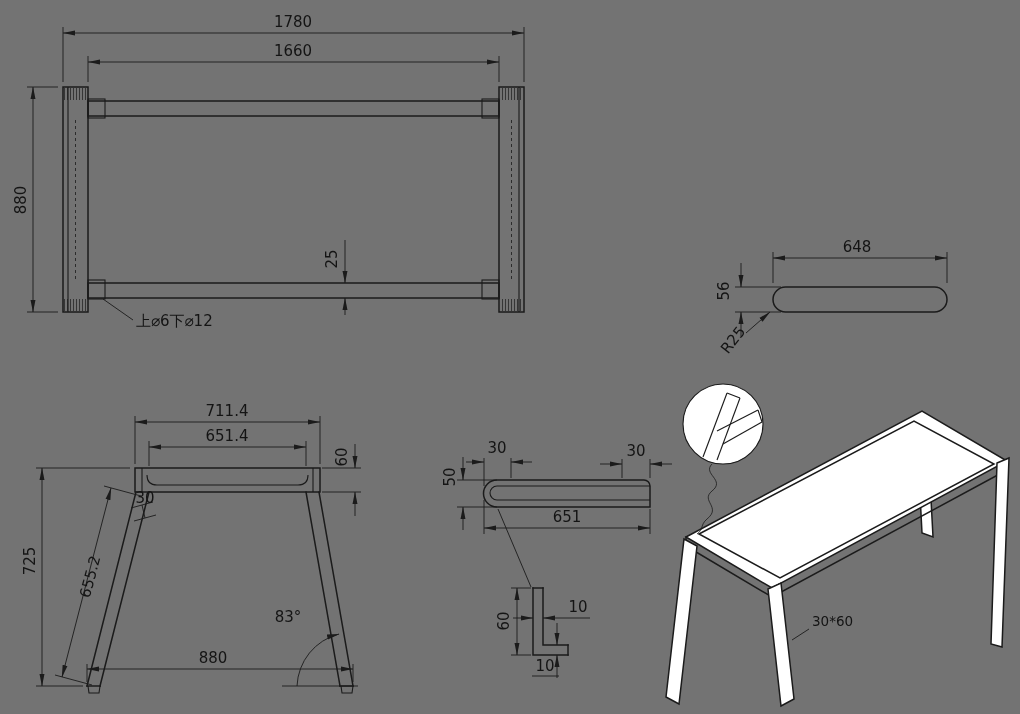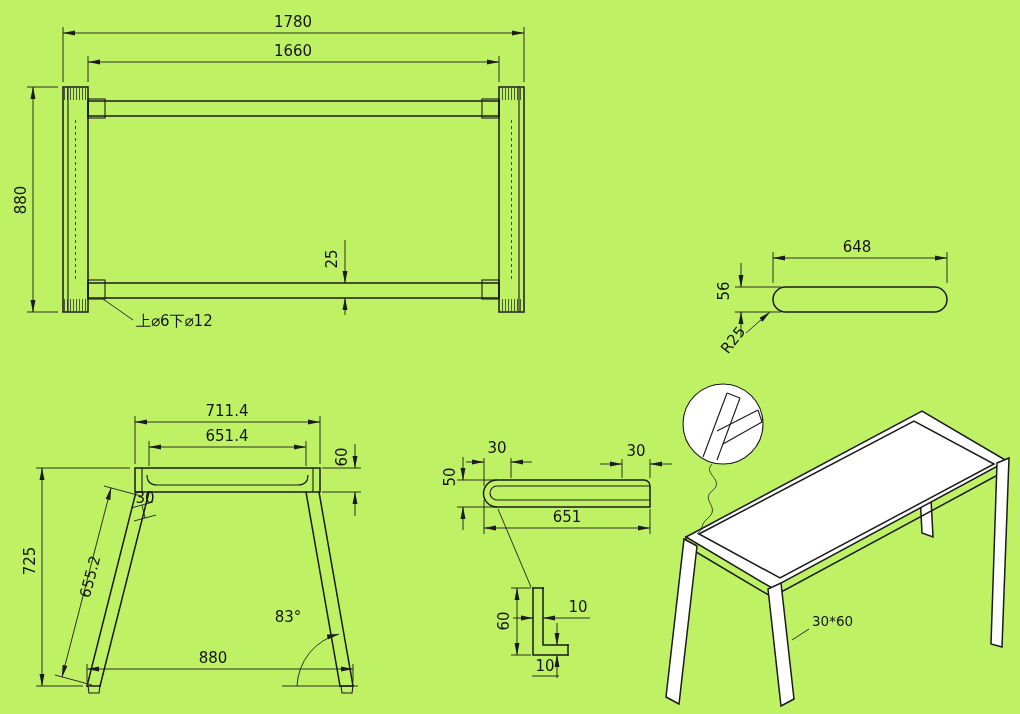--- a/index.html
+++ b/index.html
@@ -1,16 +1,16 @@
 <!DOCTYPE html>
 <html><head>
 <meta charset="utf-8">
 <style>
   html,body{margin:0;padding:0;background:#ffffff;}
-  .stage{width:1020px;height:714px;position:relative;background:#bef264;overflow:hidden;}
+  .stage{width:1020px;height:714px;position:relative;background:#737373;overflow:hidden;}
   svg{display:block;}
   text{font-family:"DejaVu Sans","Liberation Sans",sans-serif;font-size:15px;fill:#141414;}
   .lbl{text-anchor:middle;}
   .lbl-start{text-anchor:start;}
   .sm{font-size:13.5px;}
   .o{stroke:#1b1b1b;stroke-width:1.5;fill:none;stroke-linecap:square;}
   .o2{stroke:#1b1b1b;stroke-width:1.1;fill:none;}
   .fillw{fill:#ffffff;stroke:#1b1b1b;stroke-width:1.5;}
   .d{stroke:#1b1b1b;stroke-width:0.9;fill:none;}
   .dash{stroke:#1b1b1b;stroke-width:0.8;fill:none;stroke-dasharray:3 3;}

